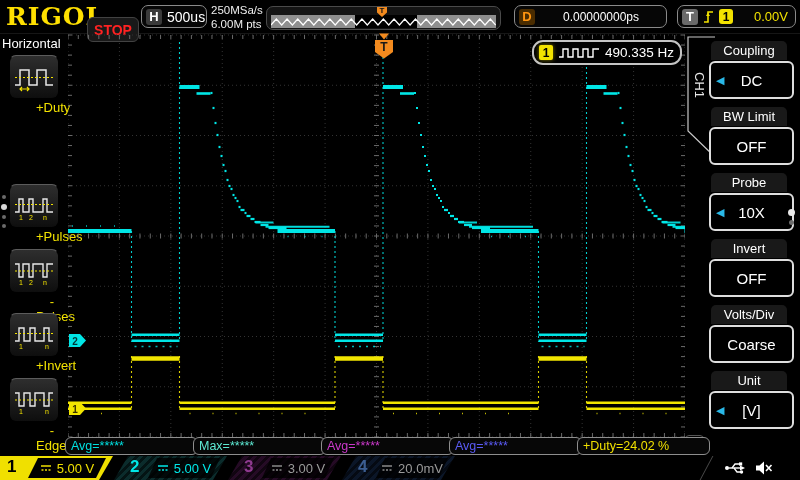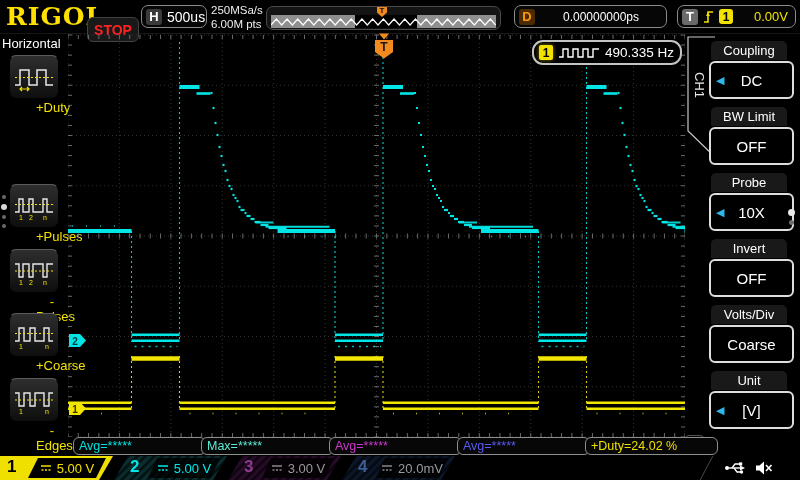--- a/index.html
+++ b/index.html
@@ -61,21 +61,21 @@
             color:#fff;font-size:13px;display:flex;align-items:center;justify-content:center;}
   .rm-value{position:absolute;left:24px;width:81px;height:34px;border:2px solid #dedede;border-radius:6px;background:#000;
             color:#fff;font-size:15px;display:flex;align-items:center;justify-content:center;}
   .sel-arrow{position:absolute;left:5px;top:50%;transform:translateY(-50%);color:#2ab9e8;font-size:11px;}
   .rm-dots{position:absolute;left:103px;top:176px;display:flex;flex-direction:column;align-items:center;gap:4px;}
   .rm-dots .d1{width:7px;height:7px;border-radius:50%;background:#e8e8e8;}
   .rm-dots .d2{width:5px;height:5px;border-radius:50%;background:#6e6e6e;}
   .rm-empty{position:absolute;left:0px;top:402px;width:17px;height:18px;border:1px solid #555;border-radius:4px;}
 
   
-  .measurebar{position:absolute;left:16px;top:437px;width:688px;height:19px;}
+  .measurebar{position:absolute;left:8px;top:437px;width:688px;height:19px;}
   .m-cell{position:absolute;top:0;width:126px;height:16px;border:1px solid #8e8e8e;border-radius:6px;background:#070707;
           font-size:12.5px;line-height:16px;padding-left:5px;box-sizing:content-box;white-space:nowrap;overflow:hidden;}
 
   
   .chbar{position:absolute;left:0;top:456px;width:800px;height:24px;background:#000;}
   .ch{position:absolute;top:0;width:113px;height:24px;}
   .ch .ch-num{position:absolute;top:1px;font:bold 17px "Liberation Sans",sans-serif;}
   .ch-inner{position:absolute;top:2px;height:20px;display:flex;align-items:center;gap:5px;justify-content:center;}
   .ch1bk{left:0;background:#f0e000;clip-path:polygon(0 0,113px 0,99px 24px,0 24px);}
   .ch2bk{left:114px;background:repeating-linear-gradient(135deg,#0b2c2c 0 3px,#041414 3px 6px);clip-path:polygon(14px 0,113px 0,99px 24px,0 24px);}
@@ -172,21 +172,21 @@
 
     <div class="lm-item" style="top:280px">
       <div class="lm-btn">
           <svg width="42" height="30">
         <path d="M2,21 H6 V8 H11 V21 H17 V8 H22 V21 H31 V8 H36 V21 H40" stroke="#e8e8e8" stroke-width="1.4" fill="none"></path>
         <line x1="2" y1="13.5" x2="40" y2="13.5" stroke="#f2e200" stroke-width="1" stroke-dasharray="2 2"></line>
         <text x="6" y="29" font-size="7" fill="#f2e200">1</text>
             <text x="32" y="29" font-size="7" fill="#f2e200">n</text>
       </svg>
         </div>
-      <div class="lm-label">+Coarse</div>
+      <div class="lm-label">+Invert</div>
     </div>
 
     <div class="lm-item" style="top:345px">
       <div class="lm-btn">
           <svg width="42" height="30">
         <path d="M2,8 H6 V21 H11 V8 H17 V21 H22 V8 H31 V21 H36 V8 H40" stroke="#e8e8e8" stroke-width="1.4" fill="none"></path>
         <line x1="2" y1="15" x2="40" y2="15" stroke="#f2e200" stroke-width="1" stroke-dasharray="2 2"></line>
         <text x="6" y="29" font-size="7" fill="#f2e200">1</text>
             <text x="32" y="29" font-size="7" fill="#f2e200">n</text>
       </svg>

